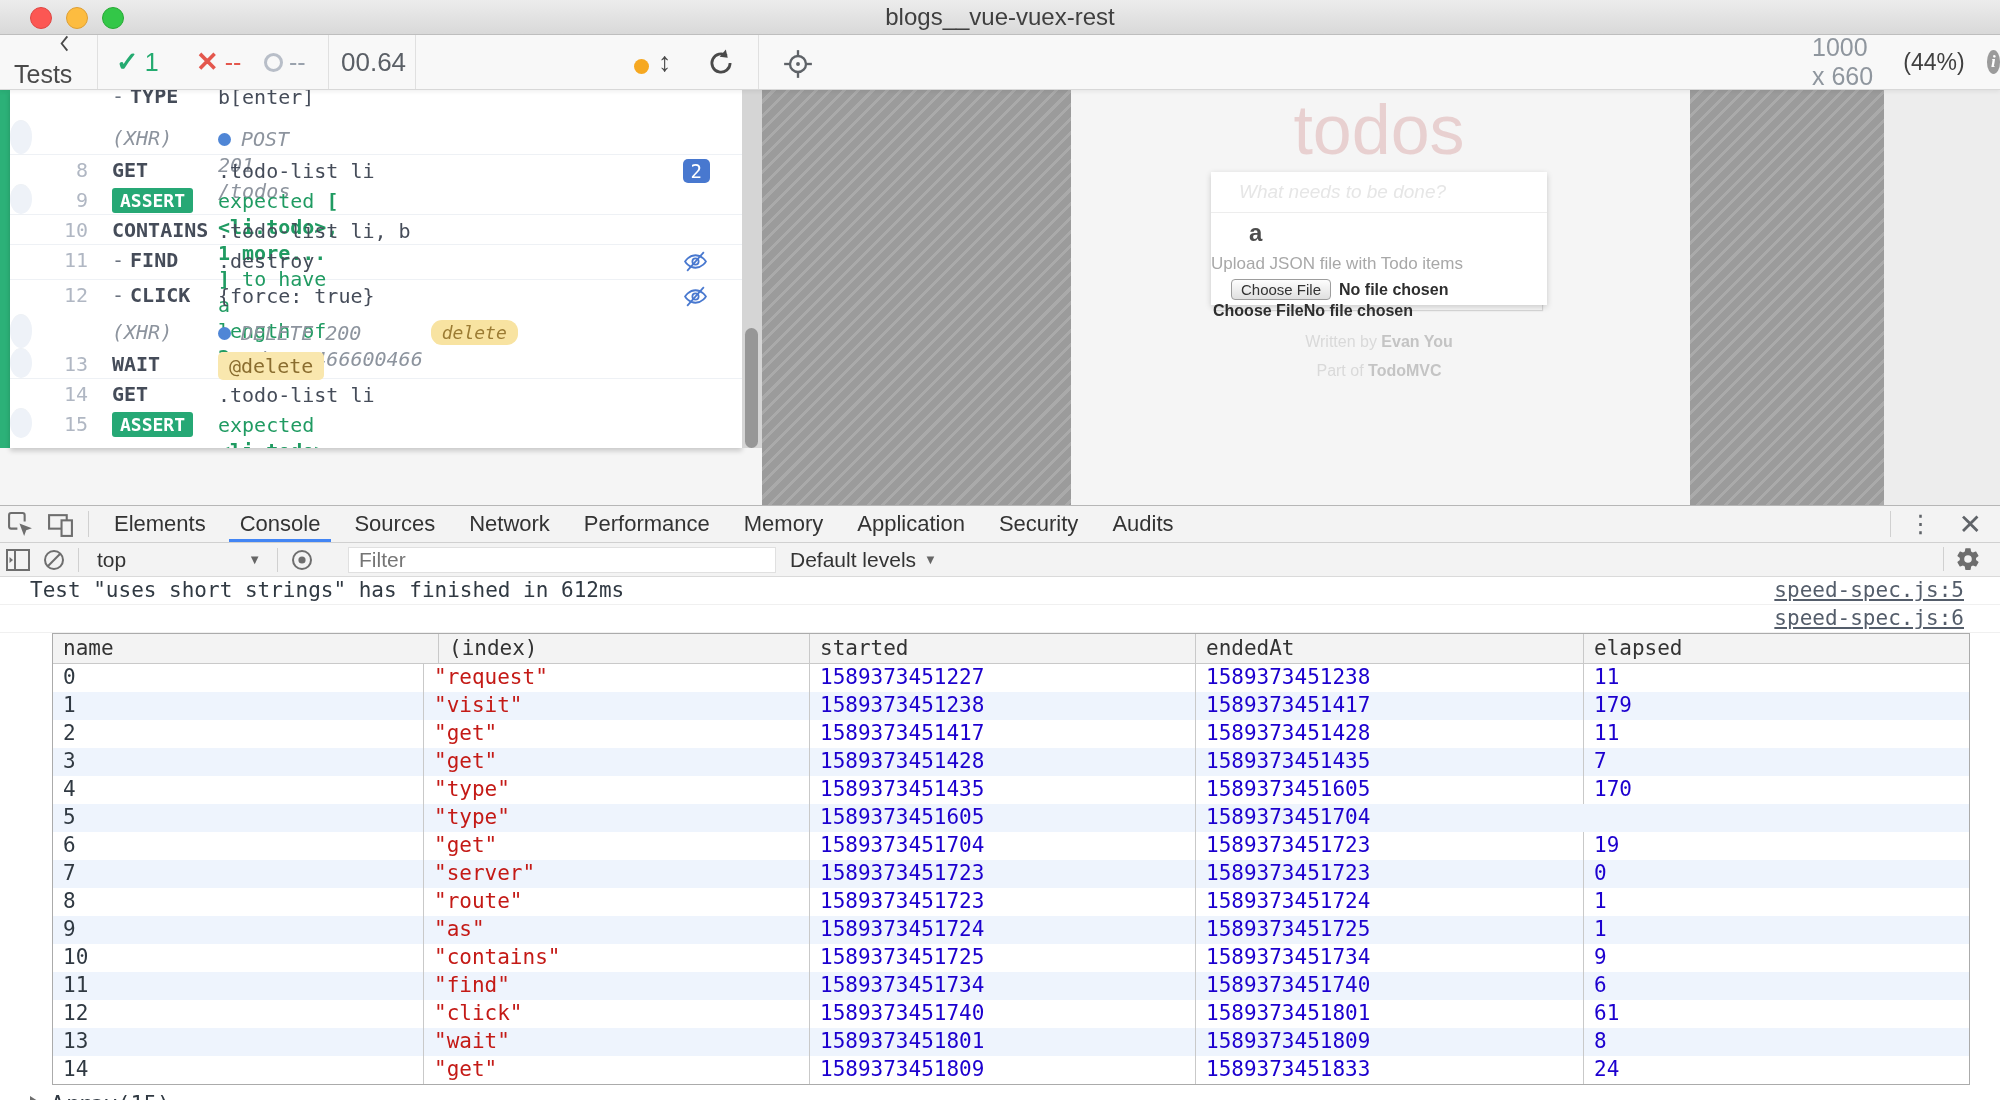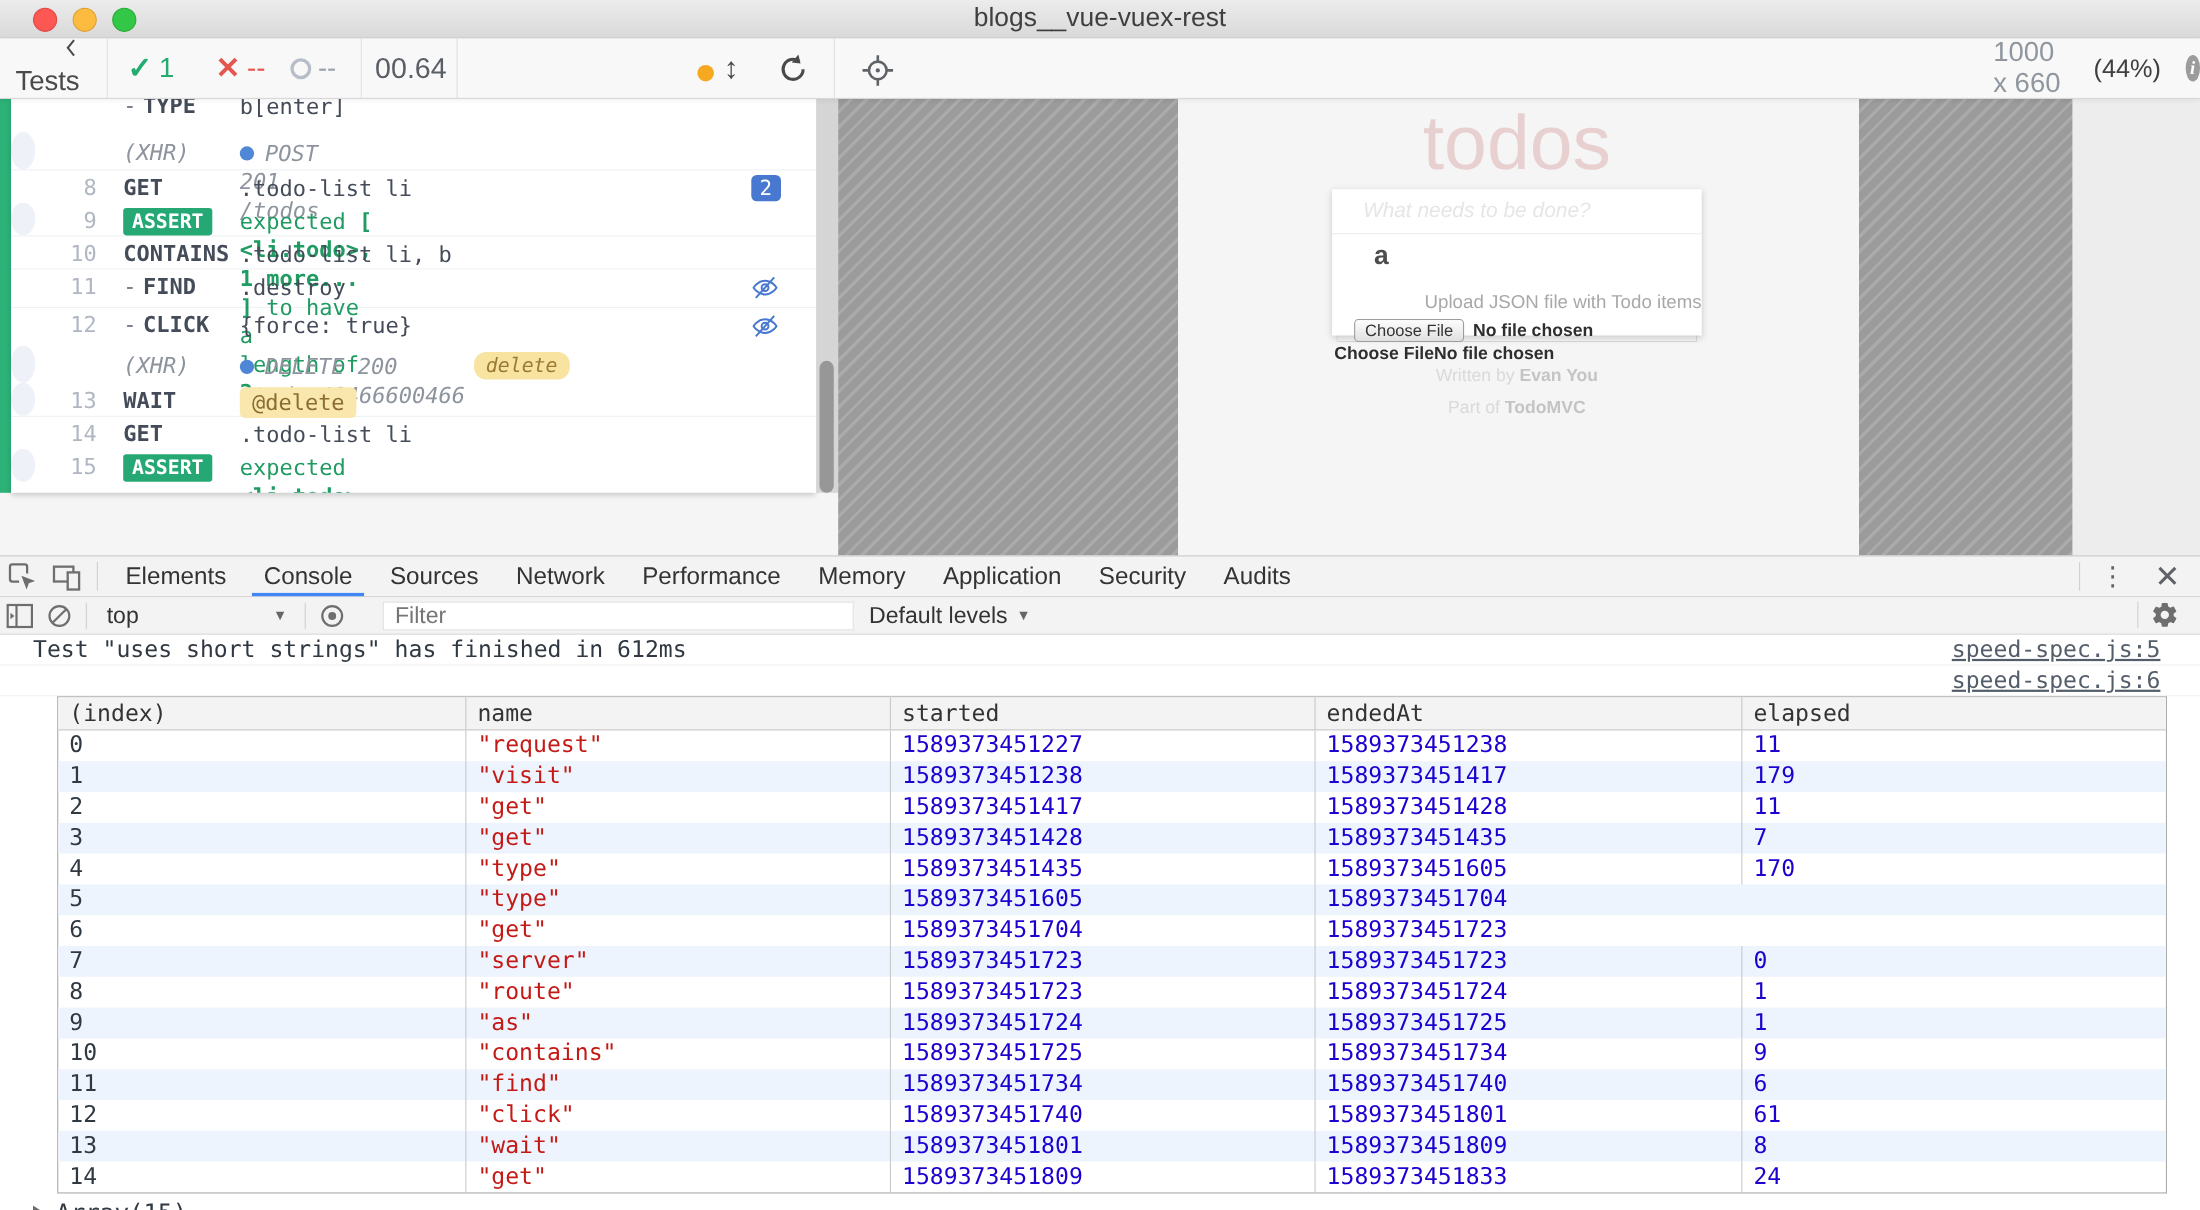--- a/index.html
+++ b/index.html
@@ -88,21 +88,21 @@
   .hatch.right { left:928px; width:194px; }
   .app-strip { position:absolute; left:309px; top:0; width:619px; height:415px; background:#f5f5f5; }
   .todos-title { position:absolute; left:140px; top:0px; width:336px; text-align:center;
     font-size:70px; font-weight:100; color:rgba(175,47,47,.18); }
   .todo-card { position:absolute; left:140px; top:82px; width:336px; height:133px; background:#fff;
     box-shadow:0 2px 6px rgba(0,0,0,.18), 0 10px 0 -5px #f6f6f6, 0 10px 1px -4px rgba(0,0,0,.12); }
   .todo-input { height:41px; border-bottom:1px solid #ededed; display:flex; align-items:center; padding-left:28px; }
   .todo-input .ph { font-size:19px; font-style:italic; color:#e6e6e6; }
   .todo-item { height:40px; display:flex; align-items:center; padding-left:38px;
     font-size:24px; color:#4d4d4d; font-weight:bold; }
-  .upload-lbl { text-align:right; font-size:17px; color:#a8a8a8; margin-top:12px; }
+  .upload-lbl { text-align:left; font-size:17px; color:#a8a8a8; margin-top:1px; }
   .file-row { display:flex; align-items:center; gap:8px; margin-top:5px; padding-left:20px; }
   .choose-btn { font-size:15px; color:#333; background:linear-gradient(#fdfdfd,#e0e0e0);
     border:1px solid #9d9d9d; border-radius:4px; padding:1px 9px; }
   .no-file { font-size:16px; font-weight:bold; color:#2e2e2e; }
   .file-row2 { font-size:16px; font-weight:bold; color:#2e2e2e; padding-left:2px; margin-top:2px; }
   .app-footer { position:absolute; left:140px; width:336px; text-align:center; font-size:16px; color:#d9d9d9; }
   .app-footer b { color:#c4c4c4; }
   .f1 { top:243px; } .f2 { top:272px; }
 
   
@@ -401,22 +401,22 @@
       <div class="msg-row">
         <span>Test "uses short strings" has finished in 612ms</span>
         <span class="msg-src">speed-spec.js:5</span>
       </div>
       <div class="msg-row">
         <span></span>
         <span class="msg-src">speed-spec.js:6</span>
       </div>
       <div class="ctable" id="ctable">
           <div class="trow thead">
+            <span class="tcell c1">name</span>
             <span class="tcell c0">(index)</span>
-            <span class="tcell c1">name</span>
             <span class="tcell c2">started</span>
             <span class="tcell c3">endedAt</span>
             <span class="tcell c4">elapsed</span>
           </div>
           <div class="trow">
             <span class="tcell c0 val-idx">0</span>
             <span class="tcell c1 val-str">"request"</span>
             <span class="tcell c2 val-num">1589373451227</span>
             <span class="tcell c3 val-num">1589373451238</span>
             <span class="tcell c4 val-num">11</span>
@@ -453,20 +453,21 @@
             <span class="tcell c0 val-idx">5</span>
             <span class="tcell c1 val-str">"type"</span>
             <span class="tcell c2 val-num">1589373451605</span>
             <span class="tcell c3 val-num">1589373451704</span>
           </div>
           <div class="trow">
             <span class="tcell c0 val-idx">6</span>
             <span class="tcell c1 val-str">"get"</span>
             <span class="tcell c2 val-num">1589373451704</span>
             <span class="tcell c3 val-num">1589373451723</span>
+            <span class="tcell c4 val-num">19</span>
           </div>
           <div class="trow odd">
             <span class="tcell c0 val-idx">7</span>
             <span class="tcell c1 val-str">"server"</span>
             <span class="tcell c2 val-num">1589373451723</span>
             <span class="tcell c3 val-num">1589373451723</span>
             <span class="tcell c4 val-num">0</span>
           </div>
           <div class="trow">
             <span class="tcell c0 val-idx">8</span>

